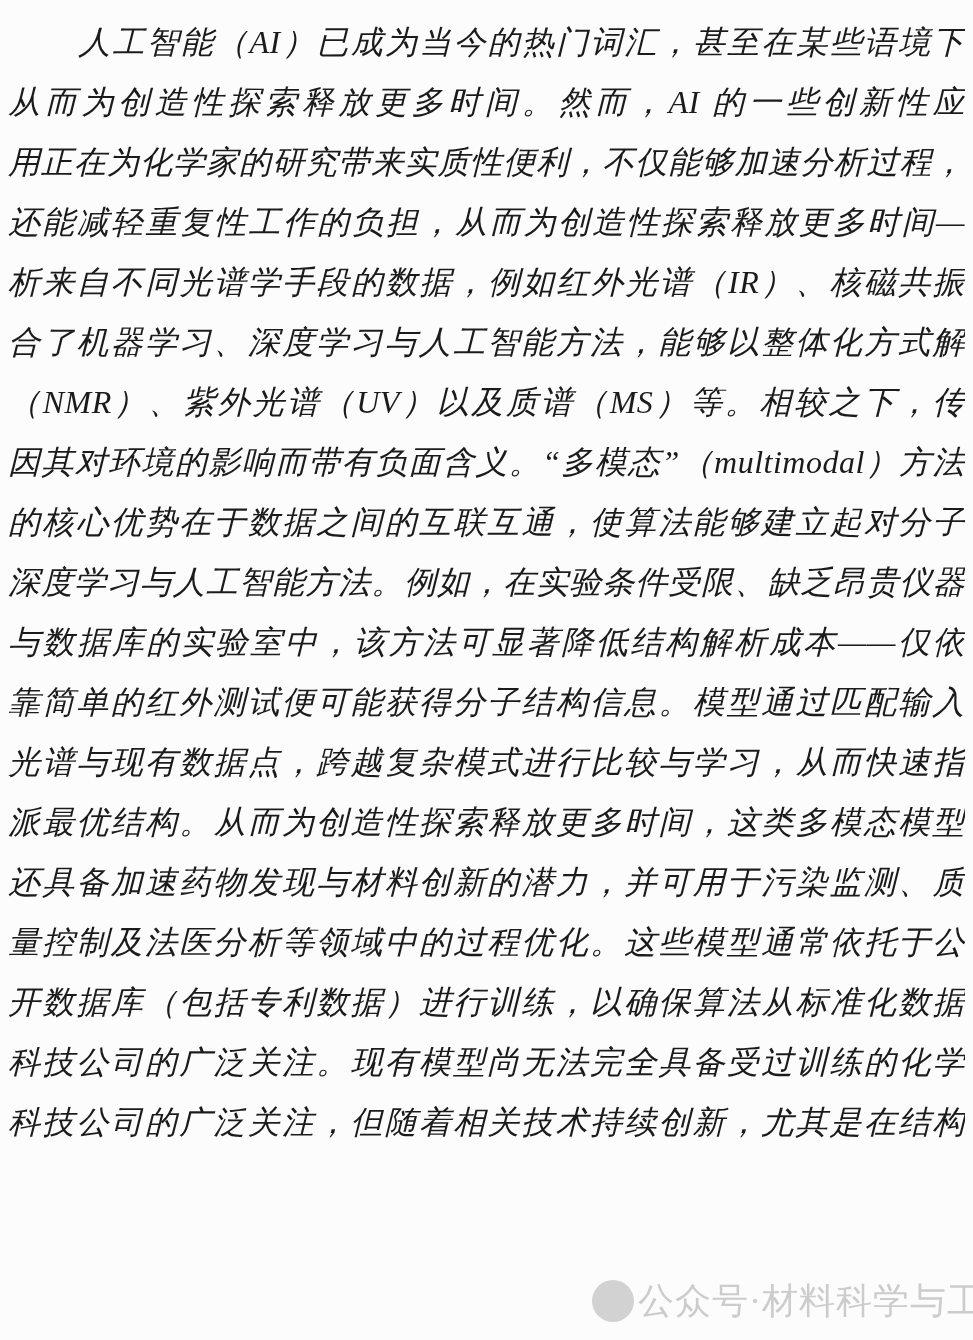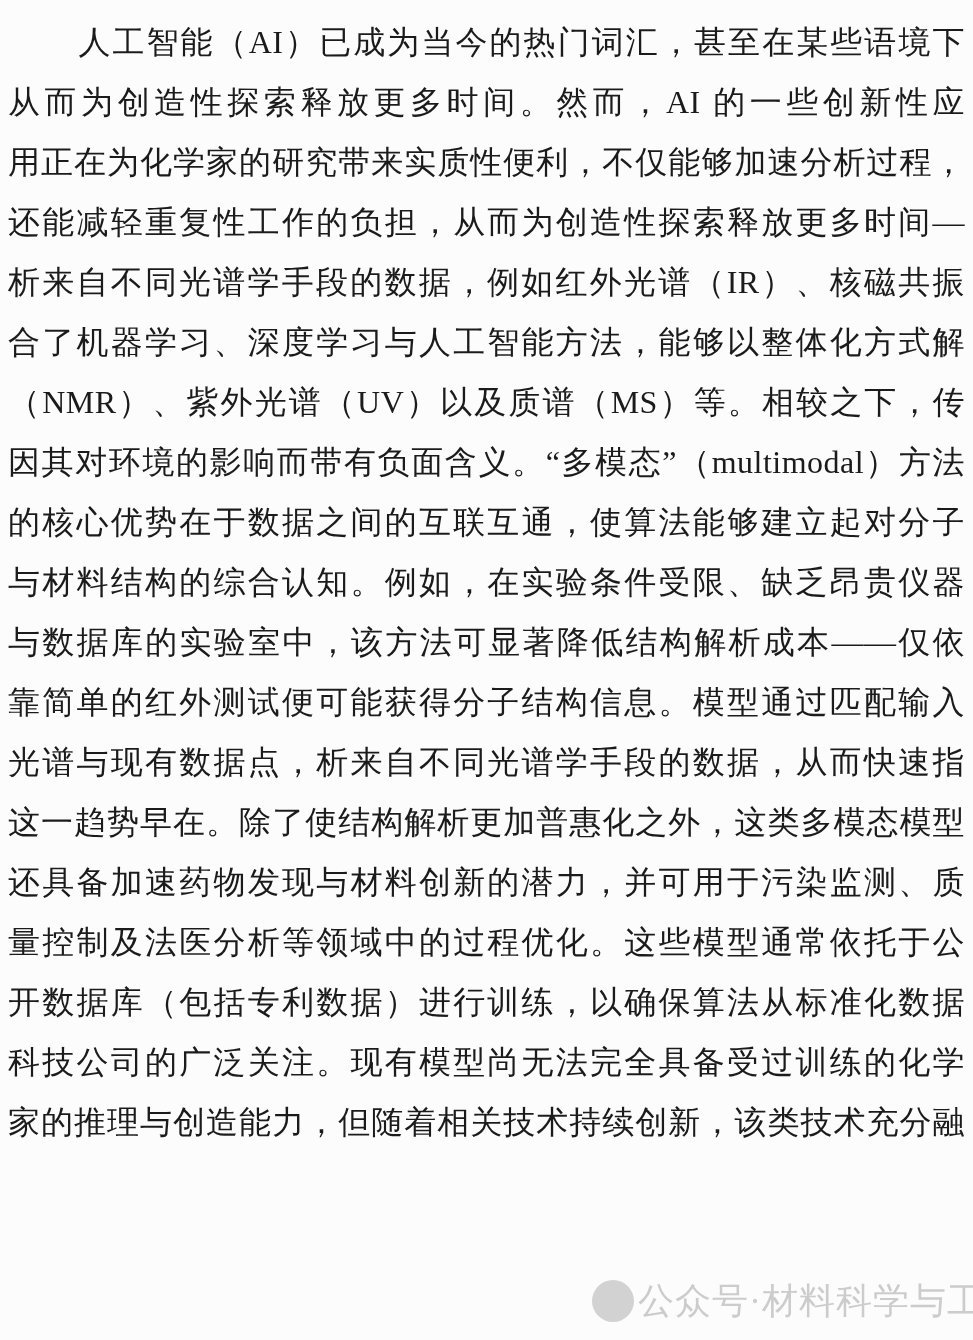--- a/index.html
+++ b/index.html
@@ -26,20 +26,21 @@
   .line {
     font-size: 32px;
     line-height: 60px;
     height: 60px;
     overflow: hidden;
     text-align: justify;
     text-align-last: justify;
     text-justify: inter-character;
     letter-spacing: 0.5px;
     white-space: normal;
+    font-style: italic;
   }
   .line.first {
     text-indent: 2.2em;
   }
   .watermark {
     position: absolute;
     left: 592px;
     top: 1280px;
     z-index: 0;
     display: flex;
@@ -74,25 +75,25 @@
   <div class="text-block">
     <div class="line first">人工智能（AI）已成为当今的热门词汇，甚至在某些语境下</div>
     <div class="line">从而为创造性探索释放更多时间。然而，AI 的一些创新性应</div>
     <div class="line">用正在为化学家的研究带来实质性便利，不仅能够加速分析过程，</div>
     <div class="line">还能减轻重复性工作的负担，从而为创造性探索释放更多时间—</div>
     <div class="line">析来自不同光谱学手段的数据，例如红外光谱（IR）、核磁共振</div>
     <div class="line">合了机器学习、深度学习与人工智能方法，能够以整体化方式解</div>
     <div class="line">（NMR）、紫外光谱（UV）以及质谱（MS）等。相较之下，传</div>
     <div class="line">因其对环境的影响而带有负面含义。“多模态”（multimodal）方法</div>
     <div class="line">的核心优势在于数据之间的互联互通，使算法能够建立起对分子</div>
-    <div class="line">与材料结构的综合认知。例如，在实验条件受限、缺乏昂贵仪器</div>
+    <div class="line">深度学习与人工智能方法。例如，在实验条件受限、缺乏昂贵仪器</div>
     <div class="line">与数据库的实验室中，该方法可显著降低结构解析成本——仅依</div>
     <div class="line">靠简单的红外测试便可能获得分子结构信息。模型通过匹配输入</div>
-    <div class="line">光谱与现有数据点，析来自不同光谱学手段的数据，从而快速指</div>
-    <div class="line">这一趋势早在。除了使结构解析更加普惠化之外，这类多模态模型</div>
+    <div class="line">光谱与现有数据点，跨越复杂模式进行比较与学习，从而快速指</div>
+    <div class="line">派最优结构。从而为创造性探索释放更多时间，这类多模态模型</div>
     <div class="line">还具备加速药物发现与材料创新的潜力，并可用于污染监测、质</div>
     <div class="line">量控制及法医分析等领域中的过程优化。这些模型通常依托于公</div>
     <div class="line">开数据库（包括专利数据）进行训练，以确保算法从标准化数据</div>
     <div class="line">科技公司的广泛关注。现有模型尚无法完全具备受过训练的化学</div>
-    <div class="line">家的推理与创造能力，但随着相关技术持续创新，该类技术充分融</div>
+    <div class="line">科技公司的广泛关注，但随着相关技术持续创新，尤其是在结构</div>
   </div>
 
 </div>
 
 </body></html>

